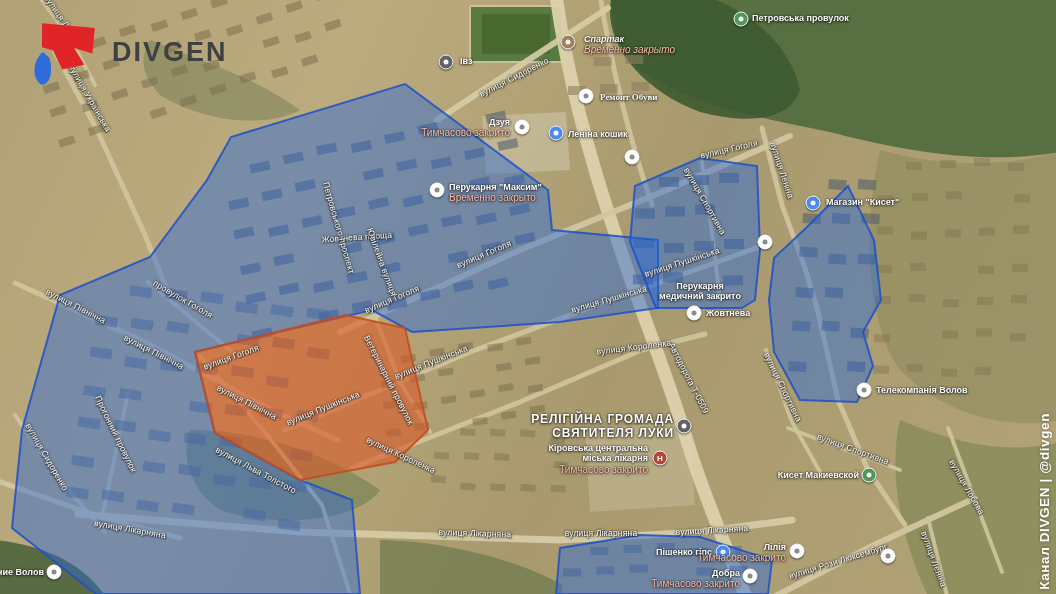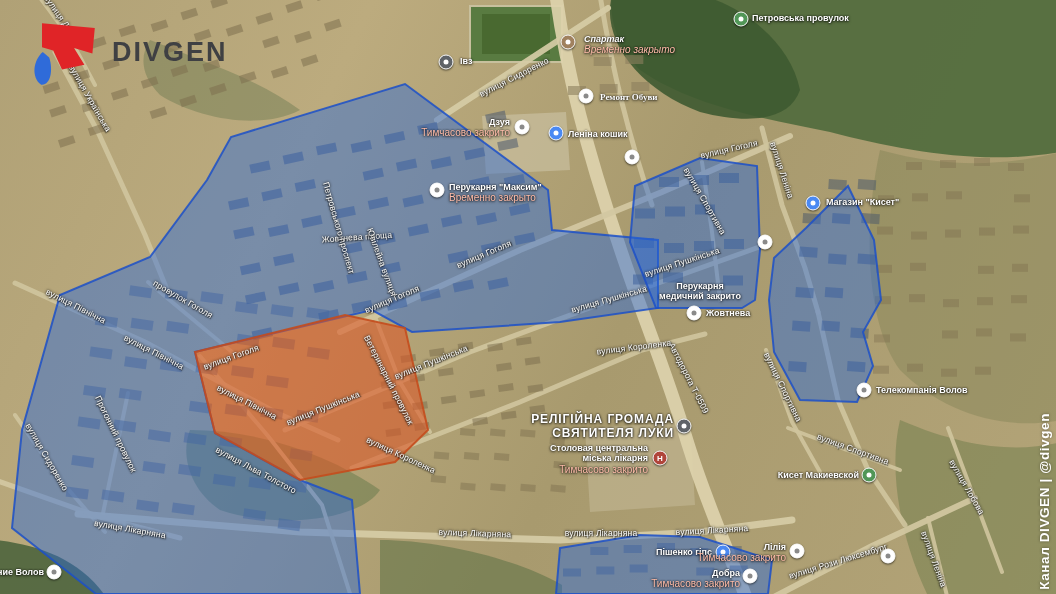--- a/index.html
+++ b/index.html
@@ -432,21 +432,21 @@
         <span class="dot"></span>
       </div>
       <div class="poi-label align-right caps" style="left: 674px; top: 413px; transform: translateX(-100%);">
         <span class="poi-name">РЕЛІГІЙНА ГРОМАДА</span>
         <span class="poi-name">СВЯТИТЕЛЯ ЛУКИ</span>
       </div>
       <div class="marker" style="left: 660px; top: 458px; background: rgb(176, 69, 58);">
         <span class="glyph-h">H</span>
       </div>
       <div class="poi-label align-right" style="left: 648px; top: 443px; transform: translateX(-100%);">
-        <span class="poi-name">Столовая центральна</span>
+        <span class="poi-name">Кіровська центральна</span>
         <span class="poi-name">міська лікарня</span>
         <span class="poi-closed">Тимчасово закрито</span>
       </div>
       <div class="marker" style="left: 864px; top: 390px; background: rgb(255, 255, 255);">
         <span class="dot gray"></span>
       </div>
       <div class="poi-label align-left" style="left: 876px; top: 385px;">
         <span class="poi-name">Телекомпанія Волов</span>
       </div>
       <div class="marker" style="left: 869px; top: 475px; background: rgb(81, 150, 87);">

